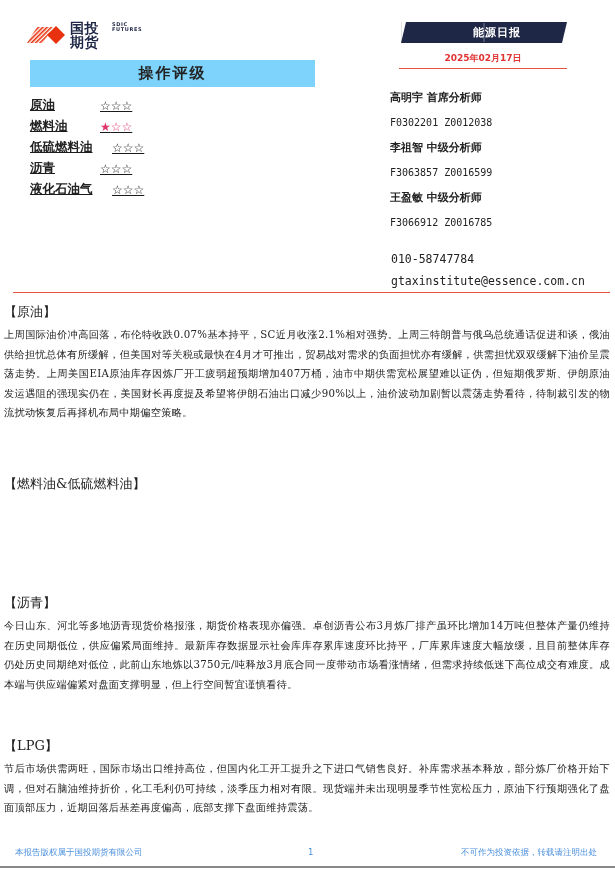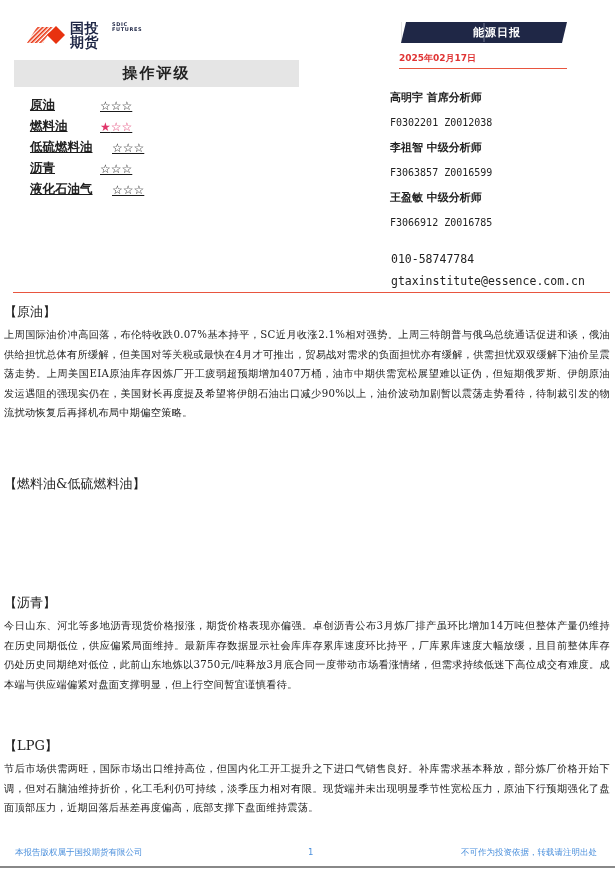--- a/index.html
+++ b/index.html
@@ -5,34 +5,34 @@
   * { margin: 0; padding: 0; box-sizing: border-box; }
   html, body { width: 615px; height: 870px; background: #ffffff; overflow: hidden; }
   body { position: relative; font-family: "DejaVu Serif", "Liberation Serif", serif; color: #1a1a1a; }
 
   .logo { position: absolute; left: 27px; top: 24px; width: 120px; height: 22px; display: flex; align-items: center; }
   .logo-mark { width: 40px; height: 20px; position: relative; }
   .logo-text { margin-left: 3px; display: flex; flex-direction: row; line-height: 1; }
   .logo-cn { font-family: "DejaVu Sans", sans-serif; font-weight: bold; font-size: 14px; color: #1f2746; letter-spacing: 0.5px; }
   .logo-en { font-family: "DejaVu Sans", sans-serif; font-weight: bold; font-size: 5px; color: #1f2746; letter-spacing: 0.6px; margin-top: 1px; }
 
-  .rating-title-bar { position: absolute; left: 14px; top: 60px; width: 285px; height: 27px; background: #e5e5e5; display: flex; align-items: center; justify-content: center; }
+  .rating-title-bar { position: absolute; left: 30px; top: 60px; width: 285px; height: 27px; background: #7dd3fc; display: flex; align-items: center; justify-content: center; }
   .rating-title { font-size: 15px; font-weight: bold; color: #222; letter-spacing: 2px; }
 
   .ratings { position: absolute; left: 30px; top: 95px; text-decoration: underline; }
   .rating-row { height: 21px; display: flex; align-items: center; font-size: 12.5px; font-weight: bold; }
   .rating-label { display: inline-block; color: #222; }
   .stars { font-family: "DejaVu Sans", sans-serif; font-size: 12px; color: #222; letter-spacing: 0px; }
   .star-filled { color: #e0356a; }
 
   .report-banner { position: absolute; left: 401px; top: 22px; width: 167px; height: 21px; }
   .report-banner svg { position: absolute; left: 0; top: 0; }
   .report-title { position: absolute; left: 0; top: 0; width: 100%; height: 17px; line-height: 21px; text-align: center; color: #fff; font-size: 11px; font-weight: bold; letter-spacing: 1px; padding-left: 25px; }
 
-  .date { position: absolute; left: 399px; top: 52px; width: 168px; font-family: "DejaVu Sans", sans-serif; font-size: 9px; font-weight: bold; color: #e03434; }
+  .date { position: absolute; left: 399px; top: 52px; width: 168px; text-align: center; font-family: "DejaVu Sans", sans-serif; font-size: 9px; font-weight: bold; color: #e03434; }
   .date-line { position: absolute; left: 399px; top: 68px; width: 168px; height: 1px; background: #e8553f; }
 
   .analysts { position: absolute; left: 390px; top: 90px; }
   .analyst-name { font-size: 11px; font-weight: bold; color: #222; height: 16px; line-height: 16px; }
   .analyst-id { font-family: "DejaVu Sans Mono", monospace; font-size: 10px; color: #222; height: 16px; line-height: 16px; margin-top: 9px; margin-bottom: 9px; }
 
   .contact-phone { position: absolute; left: 391px; top: 252px; font-family: "DejaVu Sans Mono", monospace; font-size: 11.5px; color: #222; }
   .contact-email { position: absolute; left: 391px; top: 274px; font-family: "DejaVu Sans Mono", monospace; font-size: 11.5px; color: #222; }
 
   .divider { position: absolute; left: 13px; top: 292px; width: 597px; height: 1px; background: #e8553f; }

